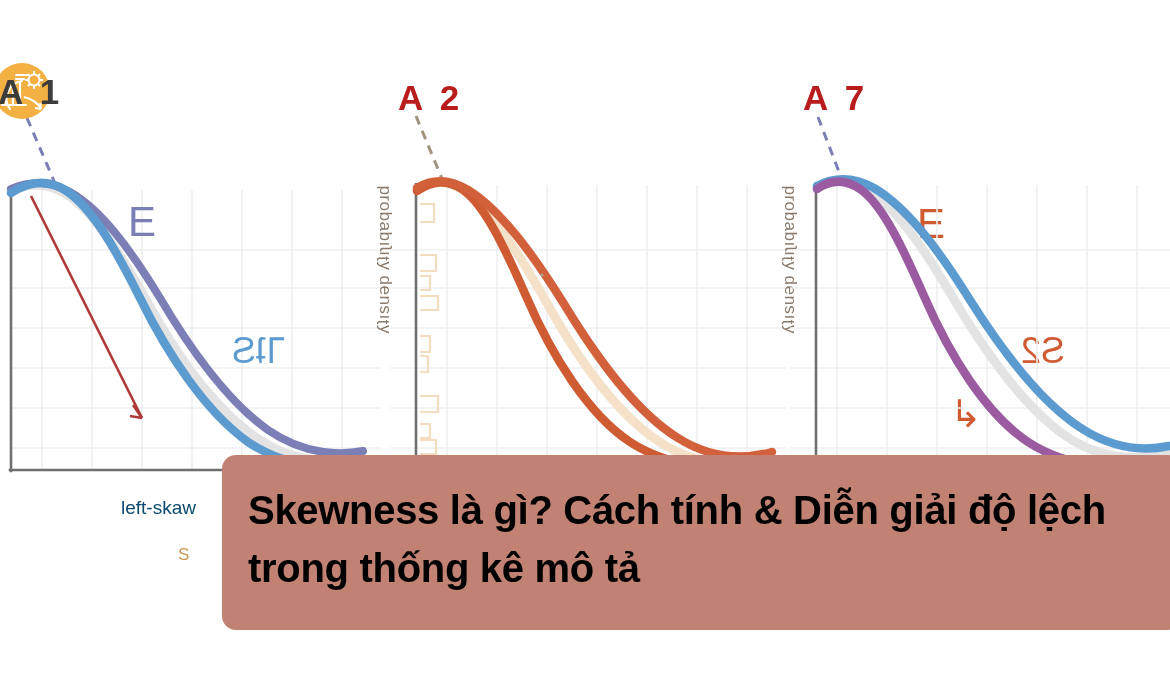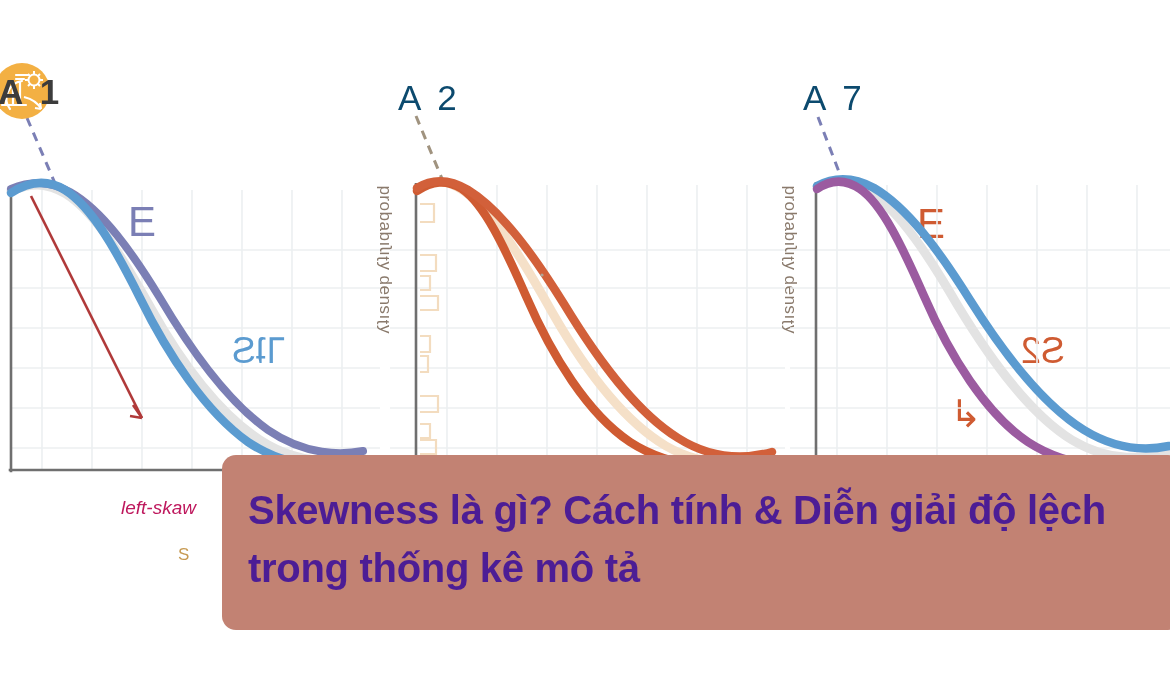--- a/index.html
+++ b/index.html
@@ -16,23 +16,23 @@
   .panel{position:absolute;top:0;height:700px;}
   #panel1{left:0;width:390px;}
   #panel2{left:390px;width:400px;}
   #panel3{left:790px;width:380px;}
 
   .panel-svg{position:absolute;left:0;top:0;}
 
   
   .panel-title{
     position:absolute;
-    font-weight:normal;
+    font-weight:bold;
     font-size:35px;
-    color:#0c4a6e;
+    color:#b91c1c;
     letter-spacing:4px;
     white-space:nowrap;
     font-family:"Liberation Sans", sans-serif;
     text-align:right;
   }
   #title2{left:398px;top:78px;}
   #title3{left:803px;top:78px;}
 
   
   #logo-badge{
@@ -57,24 +57,23 @@
     white-space:nowrap;
     letter-spacing:0.5px;
     font-family:"Liberation Sans", sans-serif;
   }
   #ylab1{left:374px;top:185px;color:#8a7a6c;}
   #ylab2{left:779px;top:185px;color:#8a7a6c;}
 
   .xlab{
     position:absolute;
     font-size:19px;
-    color:#be185d;
-    white-space:nowrap;
-    font-family:"Liberation Sans", sans-serif;
-    font-style:italic;
+    color:#0c4a6e;
+    white-space:nowrap;
+    font-family:"Liberation Sans", sans-serif;
   }
   #xlab1{left:121px;top:497px;}
   .xsub{
     position:absolute;font-size:17px;color:#c79a52;white-space:nowrap;
     font-family:"Liberation Sans", sans-serif;
   }
   #xsub1{left:178px;top:545px;}
 
   
   .glyph{
@@ -87,21 +86,21 @@
   #g2c{left:560px;top:392px;font-size:38px;color:#cf5b32;transform:scaleX(-1);}
 
   
   #banner{
     position:absolute;left:222px;top:455px;width:960px;height:175px;
     background:#c28273;border-radius:14px;
     box-sizing:border-box;
     padding:26px 24px 0 26px;
   }
   #banner-text{
-    color:#4c1d95;
+    color:#000000;
     font-weight:bold;
     font-size:40px;
     line-height:58px;
     letter-spacing:-0.3px;
     font-family:"Liberation Sans", sans-serif;
   }
 </style>
 </head>
 <body>
 

